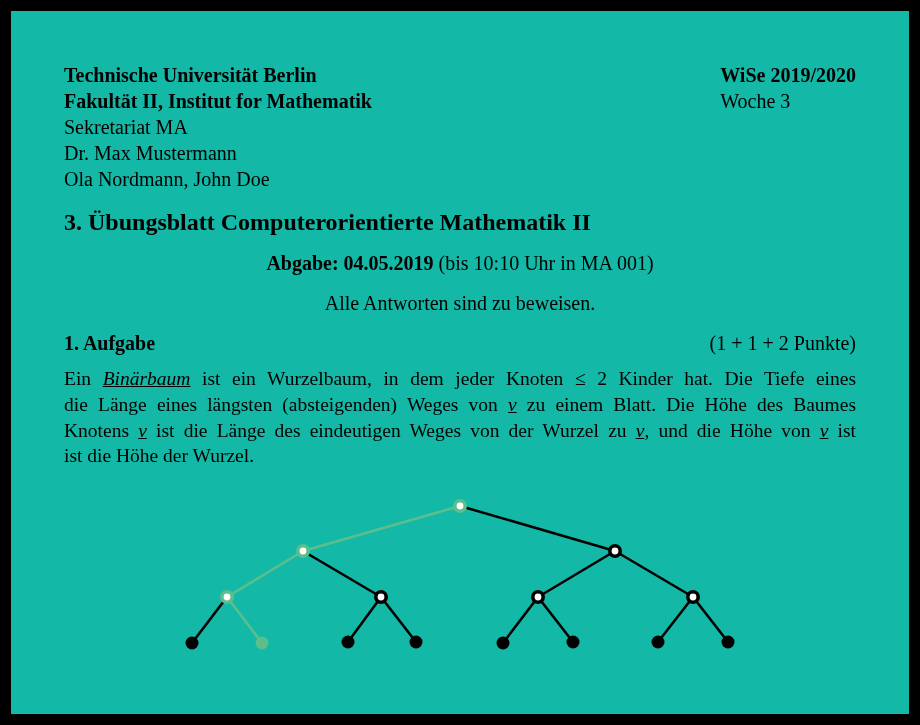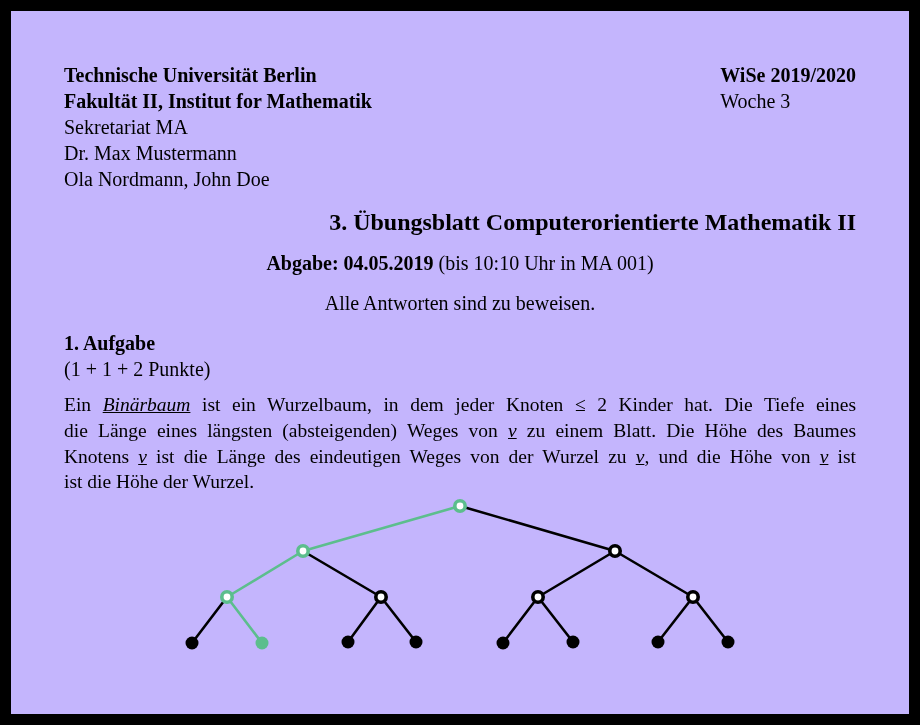--- a/index.html
+++ b/index.html
@@ -1,20 +1,20 @@
 <!DOCTYPE html>
 <html><head>
 <meta charset="utf-8">
 <style>
   html, body { margin: 0; padding: 0; background: #000; }
   .page {
     position: relative;
     width: 920px;
     height: 725px;
-    background: #c4b5fd;
+    background: #14b8a6;
     font-family: "Liberation Serif", "DejaVu Serif", serif;
     color: #000000;
     overflow: hidden;
     box-sizing: border-box;
   }
   .frame {
     position: absolute;
     inset: 0;
     border: 11px solid #000000;
     pointer-events: none;
@@ -27,21 +27,21 @@
     width: 792px;
     z-index: 1;
   }
   .letterhead { display: flex; justify-content: space-between; }
   .lh-line { font-size: 20px; line-height: 26px; }
   .lh-right { }
   .b { font-weight: bold; }
   .it { font-style: italic; text-decoration: underline; }
   .sheet-title {
     margin-top: 16px;
-    text-align: right;
+    text-align: left;
     font-weight: bold;
     font-size: 24px;
     line-height: 28px;
   }
   .due-line {
     margin-top: 14px;
     text-align: center;
     font-size: 20px;
     line-height: 26px;
   }
@@ -51,21 +51,20 @@
     font-weight: normal;
     font-size: 20px;
     line-height: 26px;
   }
   .task-row {
     margin-top: 14px;
     display: flex;
     justify-content: space-between;
     font-size: 20px;
     line-height: 26px;
-    flex-direction: column;
   }
   .task-body { margin-top: 10px; }
   .body-line { font-size: 19.5px; line-height: 25.8px; }
   .just { text-align: justify; text-align-last: justify; }
   .tree-svg {
     position: absolute;
     left: 0; top: 0;
     width: 920px; height: 725px;
     z-index: 2;
     pointer-events: none;

